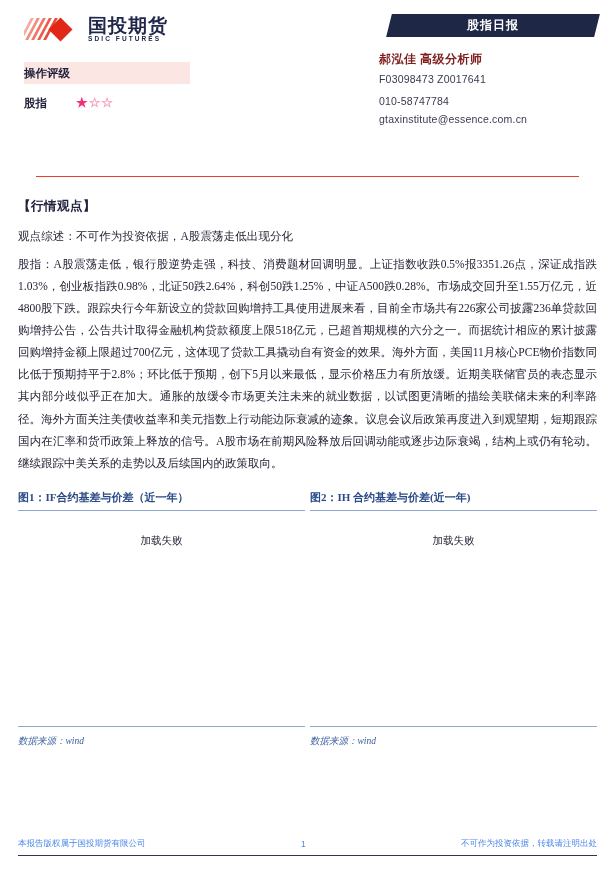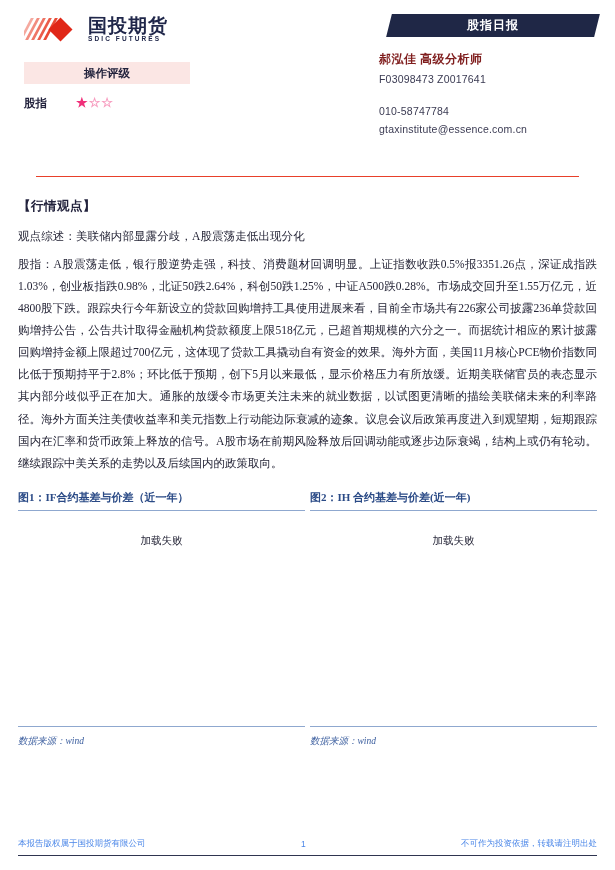--- a/index.html
+++ b/index.html
@@ -92,21 +92,21 @@
     font-size: 6.5px;
     letter-spacing: 2.1px;
     color: #20274a;
     margin-top: 1px;
   }
   .rating-head {
     margin-top: 16px;
     width: 166px;
     height: 22px;
     background: #fbe6e4;
-    text-align: center;
+    text-align: left;
     line-height: 22px;
     font-size: 11.5px;
     font-weight: bold;
     color: #22223c;
   }
   .rating-row {
     margin-top: 11px;
     display: flex;
     align-items: center;
     font-size: 11.5px;
@@ -158,21 +158,21 @@
     color: #7f1d1d;
     letter-spacing: .5px;
   }
   .lic, .tel, .mail {
     font-family: "Liberation Sans", sans-serif;
     font-size: 10.5px;
     color: #3a3a52;
     margin-top: 5px;
     letter-spacing: .2px;
   }
-  .tel { margin-top: 20px; }
+  .tel { margin-top: 10px; }
   .mail { margin-top: 6px; }
 
   .hdr-rule {
     position: absolute;
     left: 18px;
     right: 18px;
     top: 176px;
     height: 0;
     border-top: 1.3px solid #e8402a;
   }
@@ -298,21 +298,21 @@
       <div class="lic">F03098473 Z0017641</div>
       <div class="tel">010-58747784</div>
       <div class="mail">gtaxinstitute@essence.com.cn</div>
     </div>
 
     <div class="hdr-rule"></div>
   </div>
 
   <div class="content">
     <div class="section-title">【行情观点】</div>
-    <div class="summary">观点综述：美联储内部显露分歧，A股震荡走低出现分化</div>
+    <div class="summary">观点综述：不可作为投资依据，A股震荡走低出现分化</div>
     <div class="para">股指：A股震荡走低，银行股逆势走强，科技、消费题材回调明显。上证指数收跌0.5%报3351.26点，深证成指跌1.03%，创业板指跌0.98%，北证50跌2.64%，科创50跌1.25%，中证A500跌0.28%。市场成交回升至1.55万亿元，近4800股下跌。跟踪央行今年新设立的贷款回购增持工具使用进展来看，目前全市场共有226家公司披露236单贷款回购增持公告，公告共计取得金融机构贷款额度上限518亿元，已超首期规模的六分之一。而据统计相应的累计披露回购增持金额上限超过700亿元，这体现了贷款工具撬动自有资金的效果。海外方面，美国11月核心PCE物价指数同比低于预期持平于2.8%；环比低于预期，创下5月以来最低，显示价格压力有所放缓。近期美联储官员的表态显示其内部分歧似乎正在加大。通胀的放缓令市场更关注未来的就业数据，以试图更清晰的描绘美联储未来的利率路径。海外方面关注美债收益率和美元指数上行动能边际衰减的迹象。议息会议后政策再度进入到观望期，短期跟踪国内在汇率和货币政策上释放的信号。A股市场在前期风险释放后回调动能或逐步边际衰竭，结构上或仍有轮动。继续跟踪中美关系的走势以及后续国内的政策取向。</div>
 
     <div class="figures">
 
       <div class="figure">
         <div class="fig-caption">图1：IF合约基差与价差（近一年）</div>
         <div class="fig-box">
           <div class="fig-fail">加载失败</div>
         </div>
         <div class="fig-source">数据来源：wind</div>

